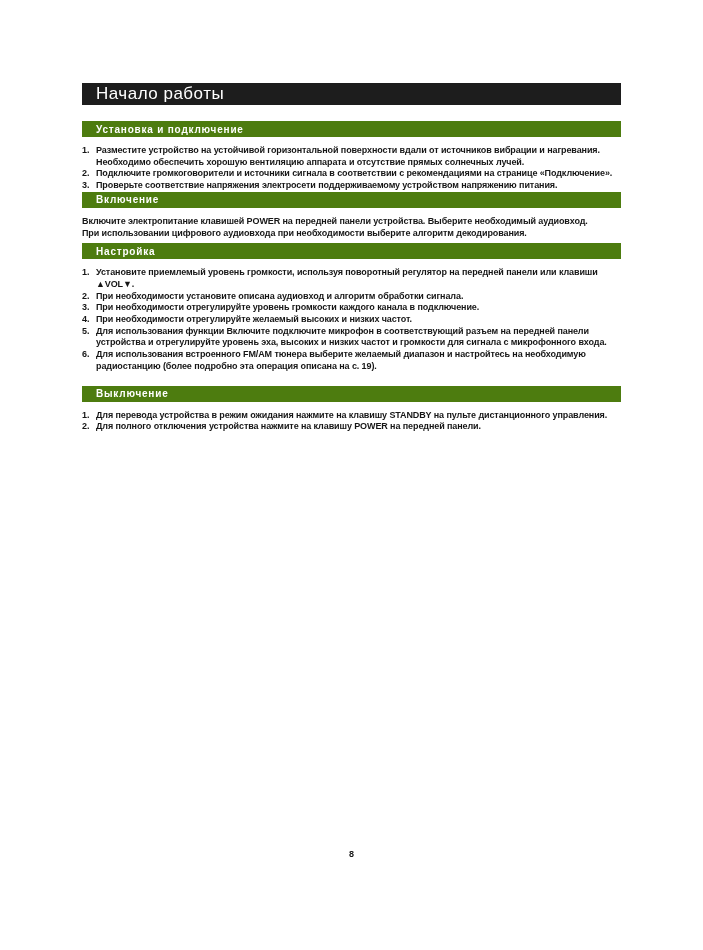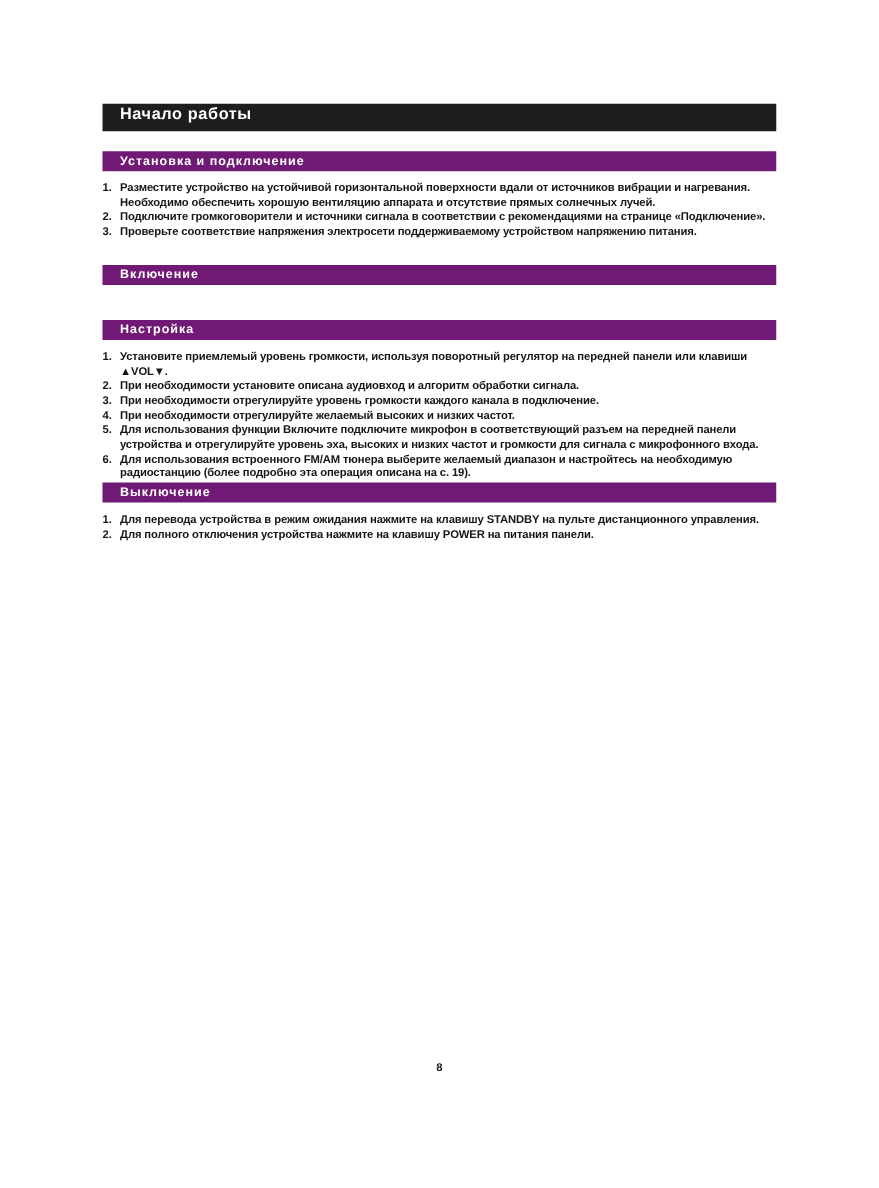--- a/index.html
+++ b/index.html
@@ -17,40 +17,41 @@
     position: absolute;
     left: 82px;
     top: 83px;
     width: 539px;
   }
   .chapter-bar {
     height: 22px;
     background: #1d1d1d;
     color: #ffffff;
     display: flex;
+    align-items: center;
     padding-left: 14px;
-    font-size: 13px;
-    font-weight: bold;
+    font-size: 17px;
+    font-weight: normal;
     letter-spacing: 0.5px;
   }
   .section-bar {
     height: 16px;
-    background: #701a75;
+    background: #4d7c0f;
     color: #ffffff;
     display: flex;
     align-items: center;
     padding-left: 14px;
     font-size: 10px;
     font-weight: bold;
     letter-spacing: 0.8px;
   }
   .sec-setup    { margin-top: 16px; }
-  .sec-power-on { margin-top: 20px; }
-  .sec-adjust   { margin-top: 28px; }
-  .sec-power-off{ margin-top: 1px; }
+  .sec-power-on { }
+  .sec-adjust   { margin-top: 4px; }
+  .sec-power-off{ margin-top: 13px; }
   .sec-body {
     margin-top: 8px;
     font-size: 9px;
     font-weight: bold;
     line-height: 11.7px;
     letter-spacing: -0.1px;
     color: #161616;
   }
   .item {
     display: flex;
@@ -100,20 +101,24 @@
           <span class="num">3.</span>
           <span class="txt">Проверьте соответствие напряжения электросети поддерживаемому устройством напряжению питания.</span>
         </div>
       </div>
     </section>
 
     <section class="sec-power-on">
       <div class="section-bar">
         <span>Включение</span>
       </div>
+      <div class="sec-body">
+        <div>Включите электропитание клавишей POWER на передней панели устройства. Выберите необходимый аудиовход.</div>
+        <div>При использовании цифрового аудиовхода при необходимости выберите алгоритм декодирования.</div>
+      </div>
     </section>
 
     <section class="sec-adjust">
       <div class="section-bar">
         <span>Настройка</span>
       </div>
       <div class="sec-body">
         <div class="item">
           <span class="num">1.</span>
           <span class="txt">Установите приемлемый уровень громкости, используя поворотный регулятор на передней панели или клавиши ▲VOL▼.</span>
@@ -145,21 +150,21 @@
       <div class="section-bar">
         <span>Выключение</span>
       </div>
       <div class="sec-body">
         <div class="item">
           <span class="num">1.</span>
           <span class="txt">Для перевода устройства в режим ожидания нажмите на клавишу STANDBY на пульте дистанционного управления.</span>
         </div>
         <div class="item">
           <span class="num">2.</span>
-          <span class="txt">Для полного отключения устройства нажмите на клавишу POWER на питания панели.</span>
+          <span class="txt">Для полного отключения устройства нажмите на клавишу POWER на передней панели.</span>
         </div>
       </div>
     </section>
 
   </div>
 
   <div class="page-number">8</div>
 </div>
 
 </body></html>

